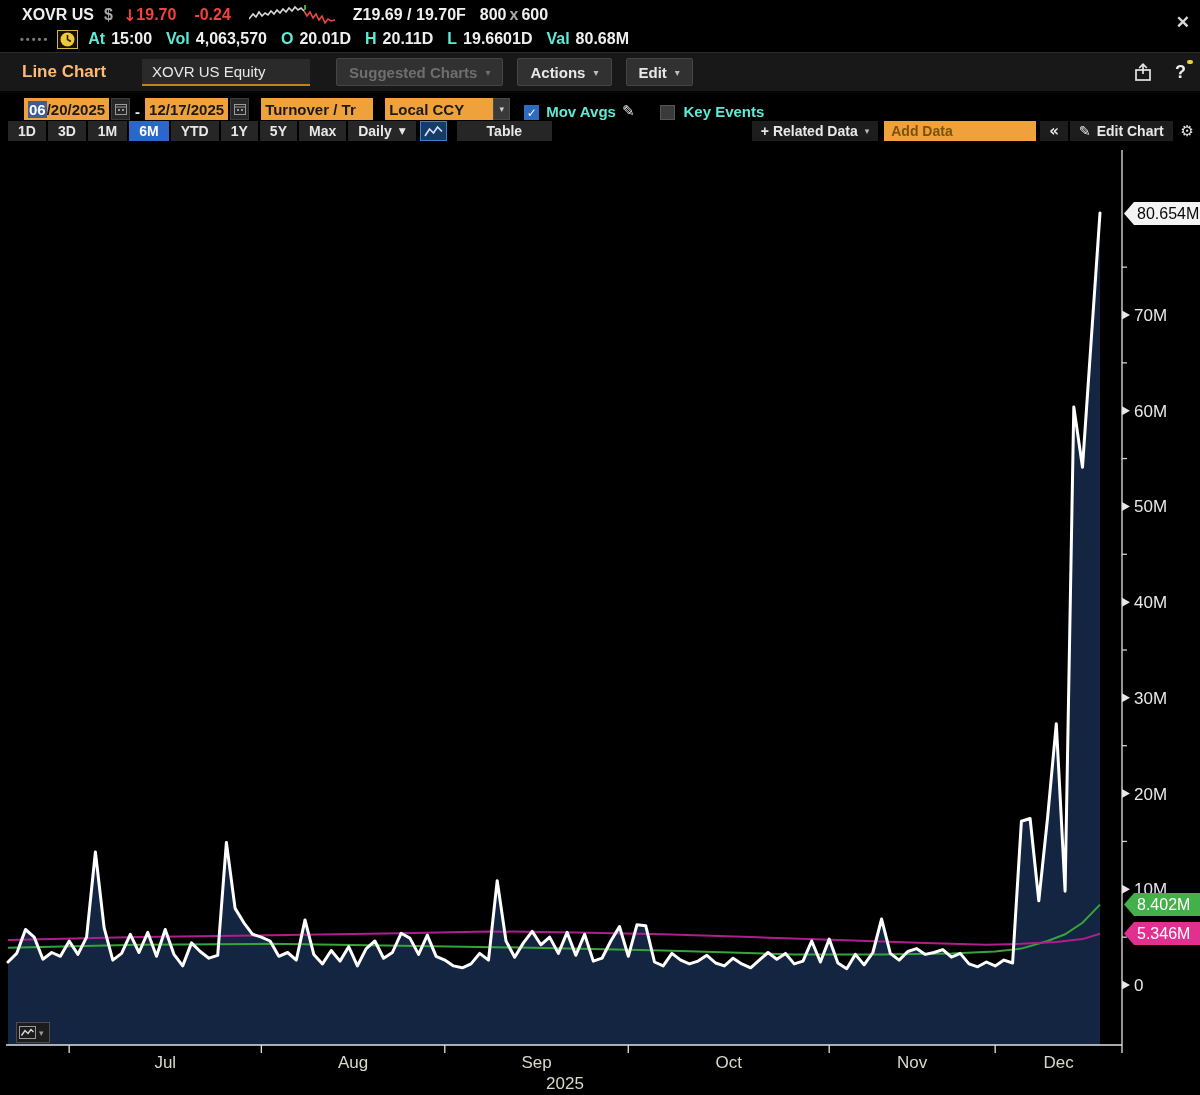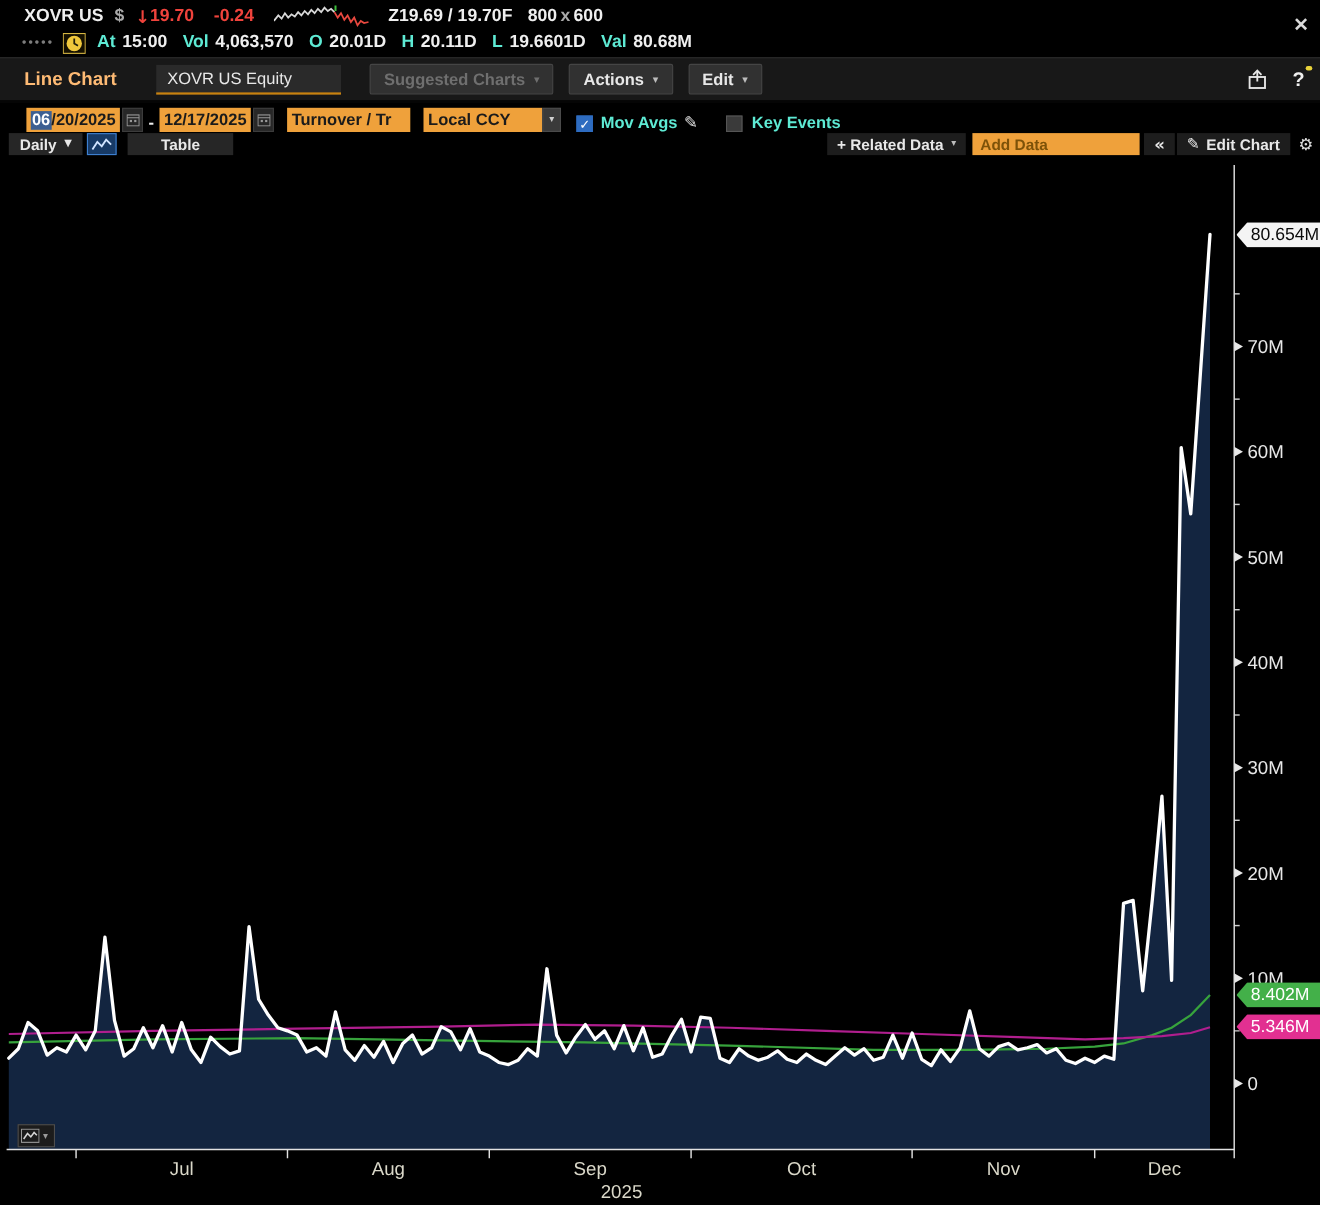--- a/index.html
+++ b/index.html
@@ -202,20 +202,30 @@
   <span class="afield" style="margin-left:12px;width:108px">Local CCY</span>
   <span class="ddseg">▾</span>
   <span class="chk on laq" style="margin-left:14px">✓</span>
   <span class="amb" style="margin-left:7px">Mov Avgs</span>
   <span class="pencil" style="margin-left:6px">✎</span>
   <span class="chk off" style="margin-left:26px"></span>
   <span class="amb" style="margin-left:8px">Key Events</span>
 </div>
 
 <div id="prow">
+  <span id="period-tabs" style="display:flex">
+      <span class="ptab">1D</span>
+      <span class="ptab">3D</span>
+      <span class="ptab">1M</span>
+      <span class="ptab active">6M</span>
+      <span class="ptab">YTD</span>
+      <span class="ptab">1Y</span>
+      <span class="ptab">5Y</span>
+      <span class="ptab">Max</span>
+    </span>
   <span class="ptab">
     <span>Daily</span>
     <span class="laq" style="font-size:9px;margin-left:7px">▼</span>
   </span>
   <span class="iconbtn">
     <svg width="19" height="13" viewBox="0 0 19 13">
         <polyline points="1,11 5.5,4 9.5,8 13.5,2 18,6.5" fill="none" stroke="#cfe3ff" stroke-width="1.7"></polyline>
       </svg>
   </span>
   <span class="ptab" id="tablebtn">Table</span>

